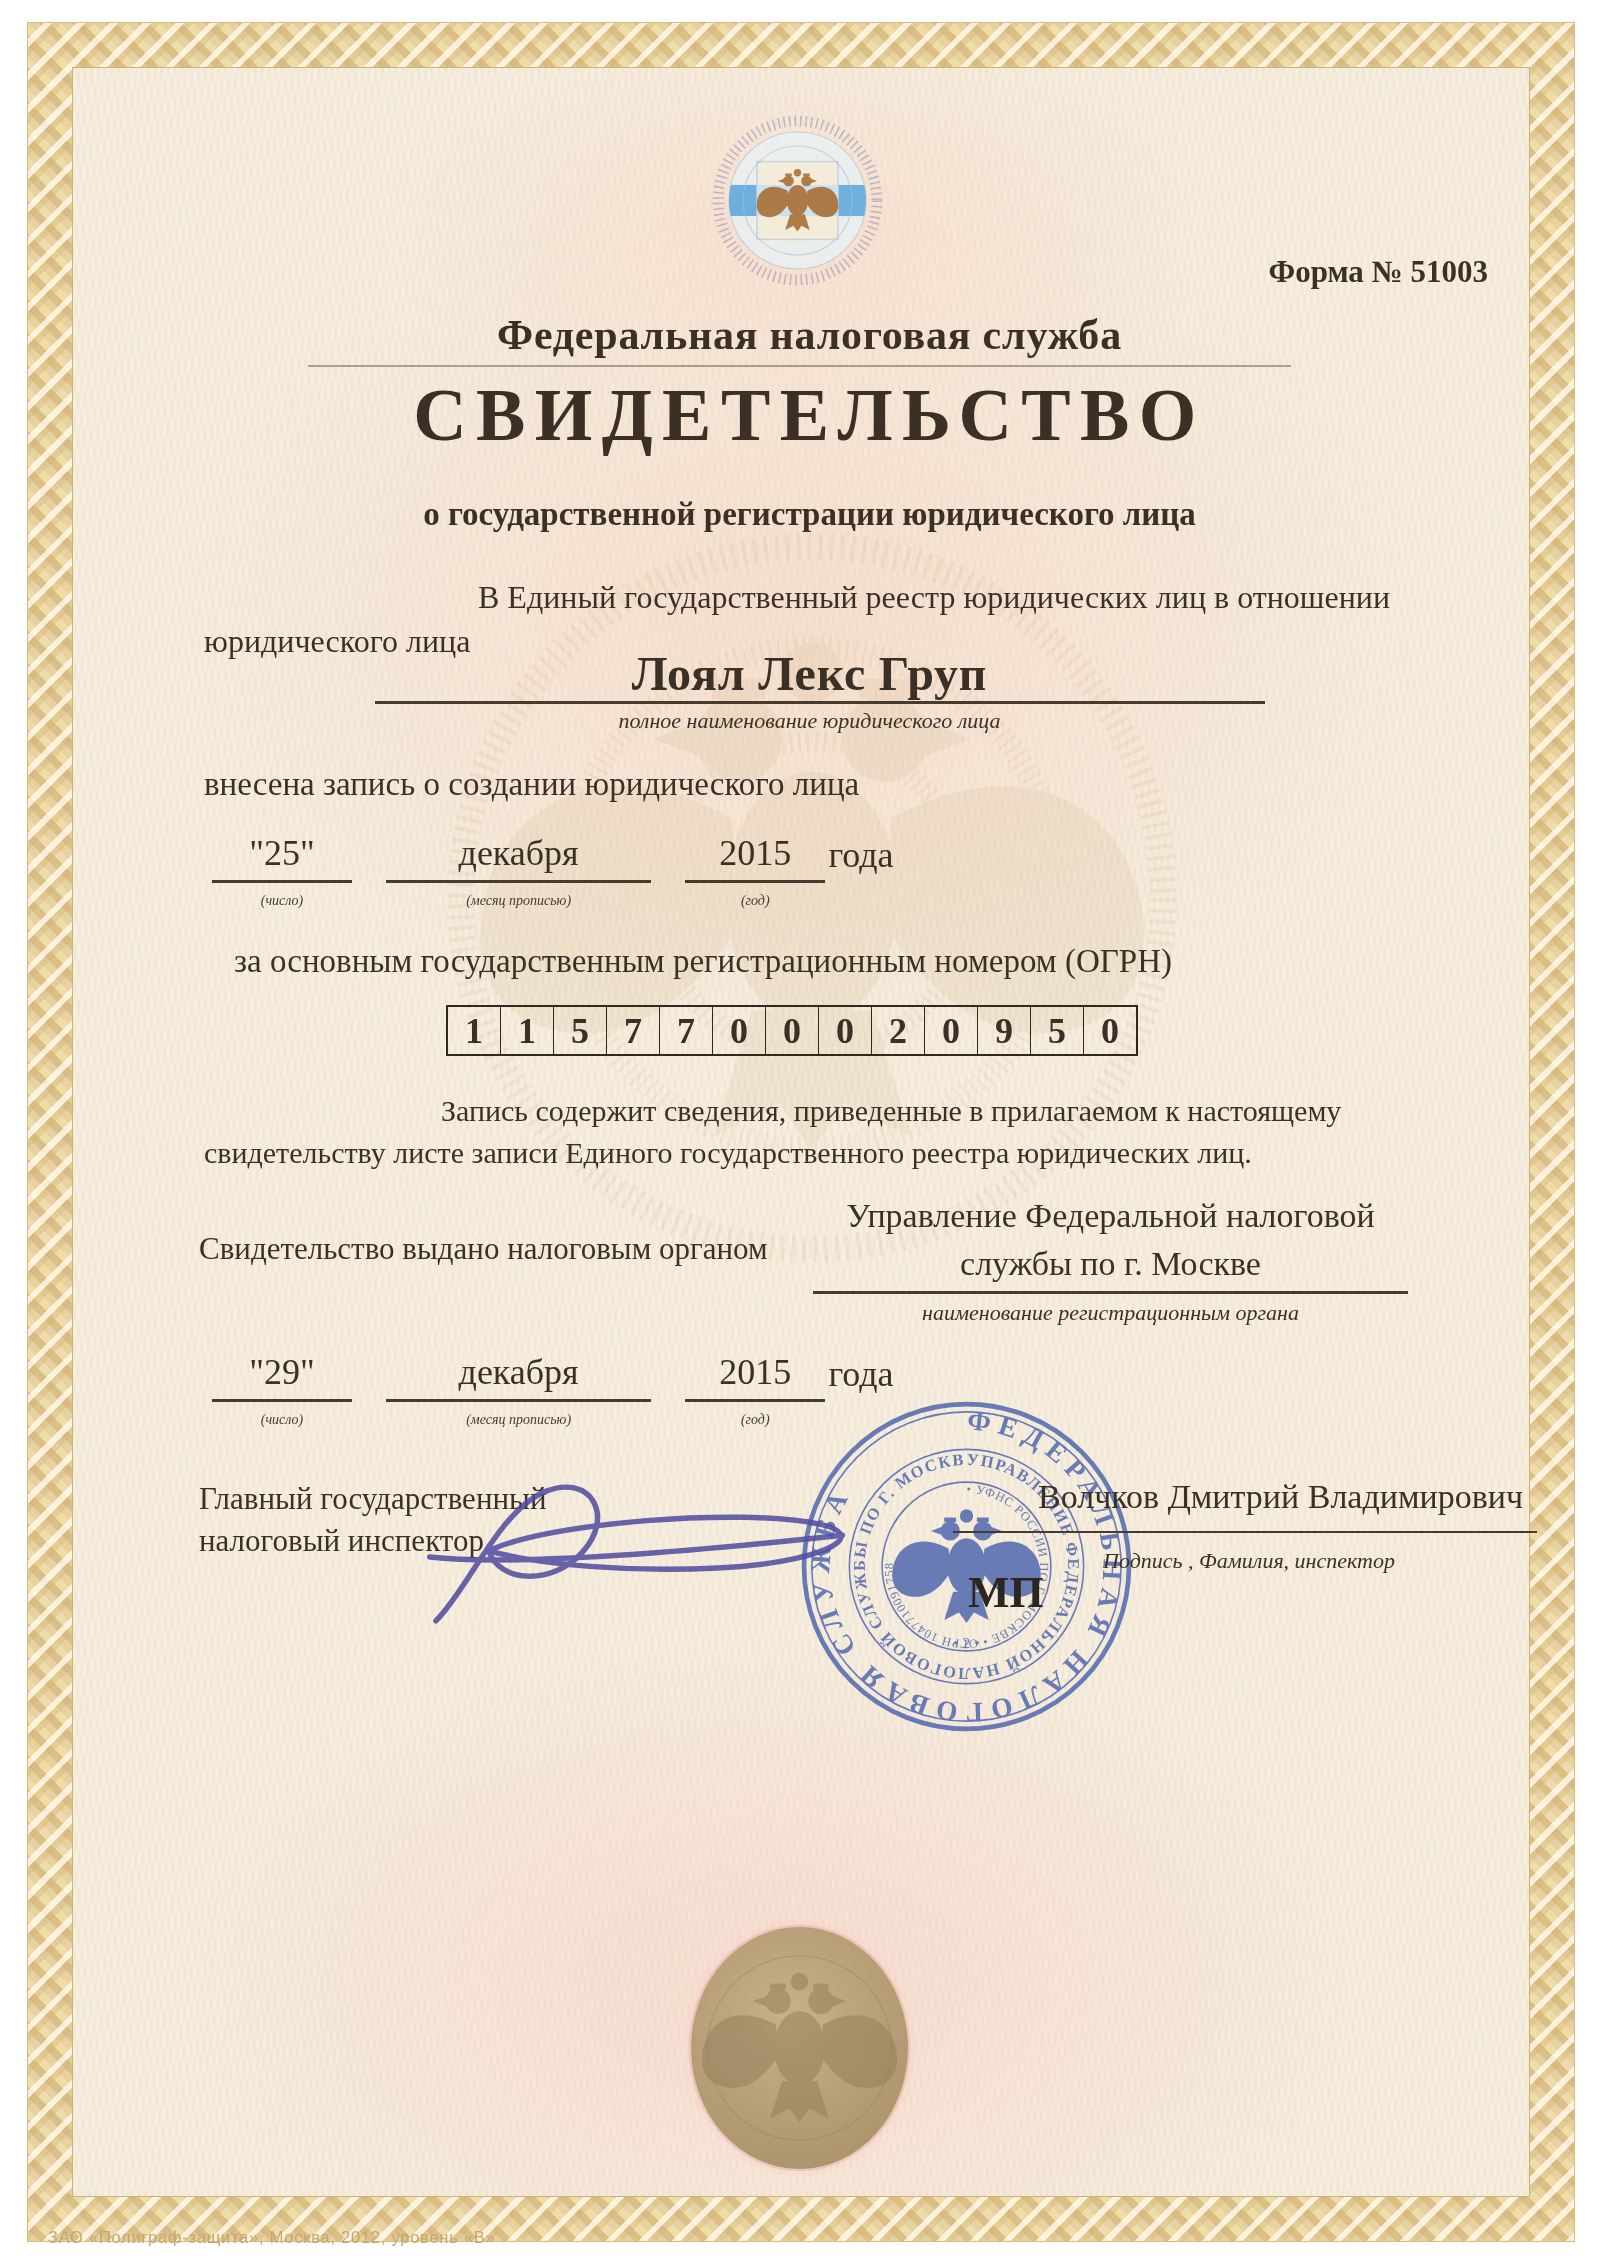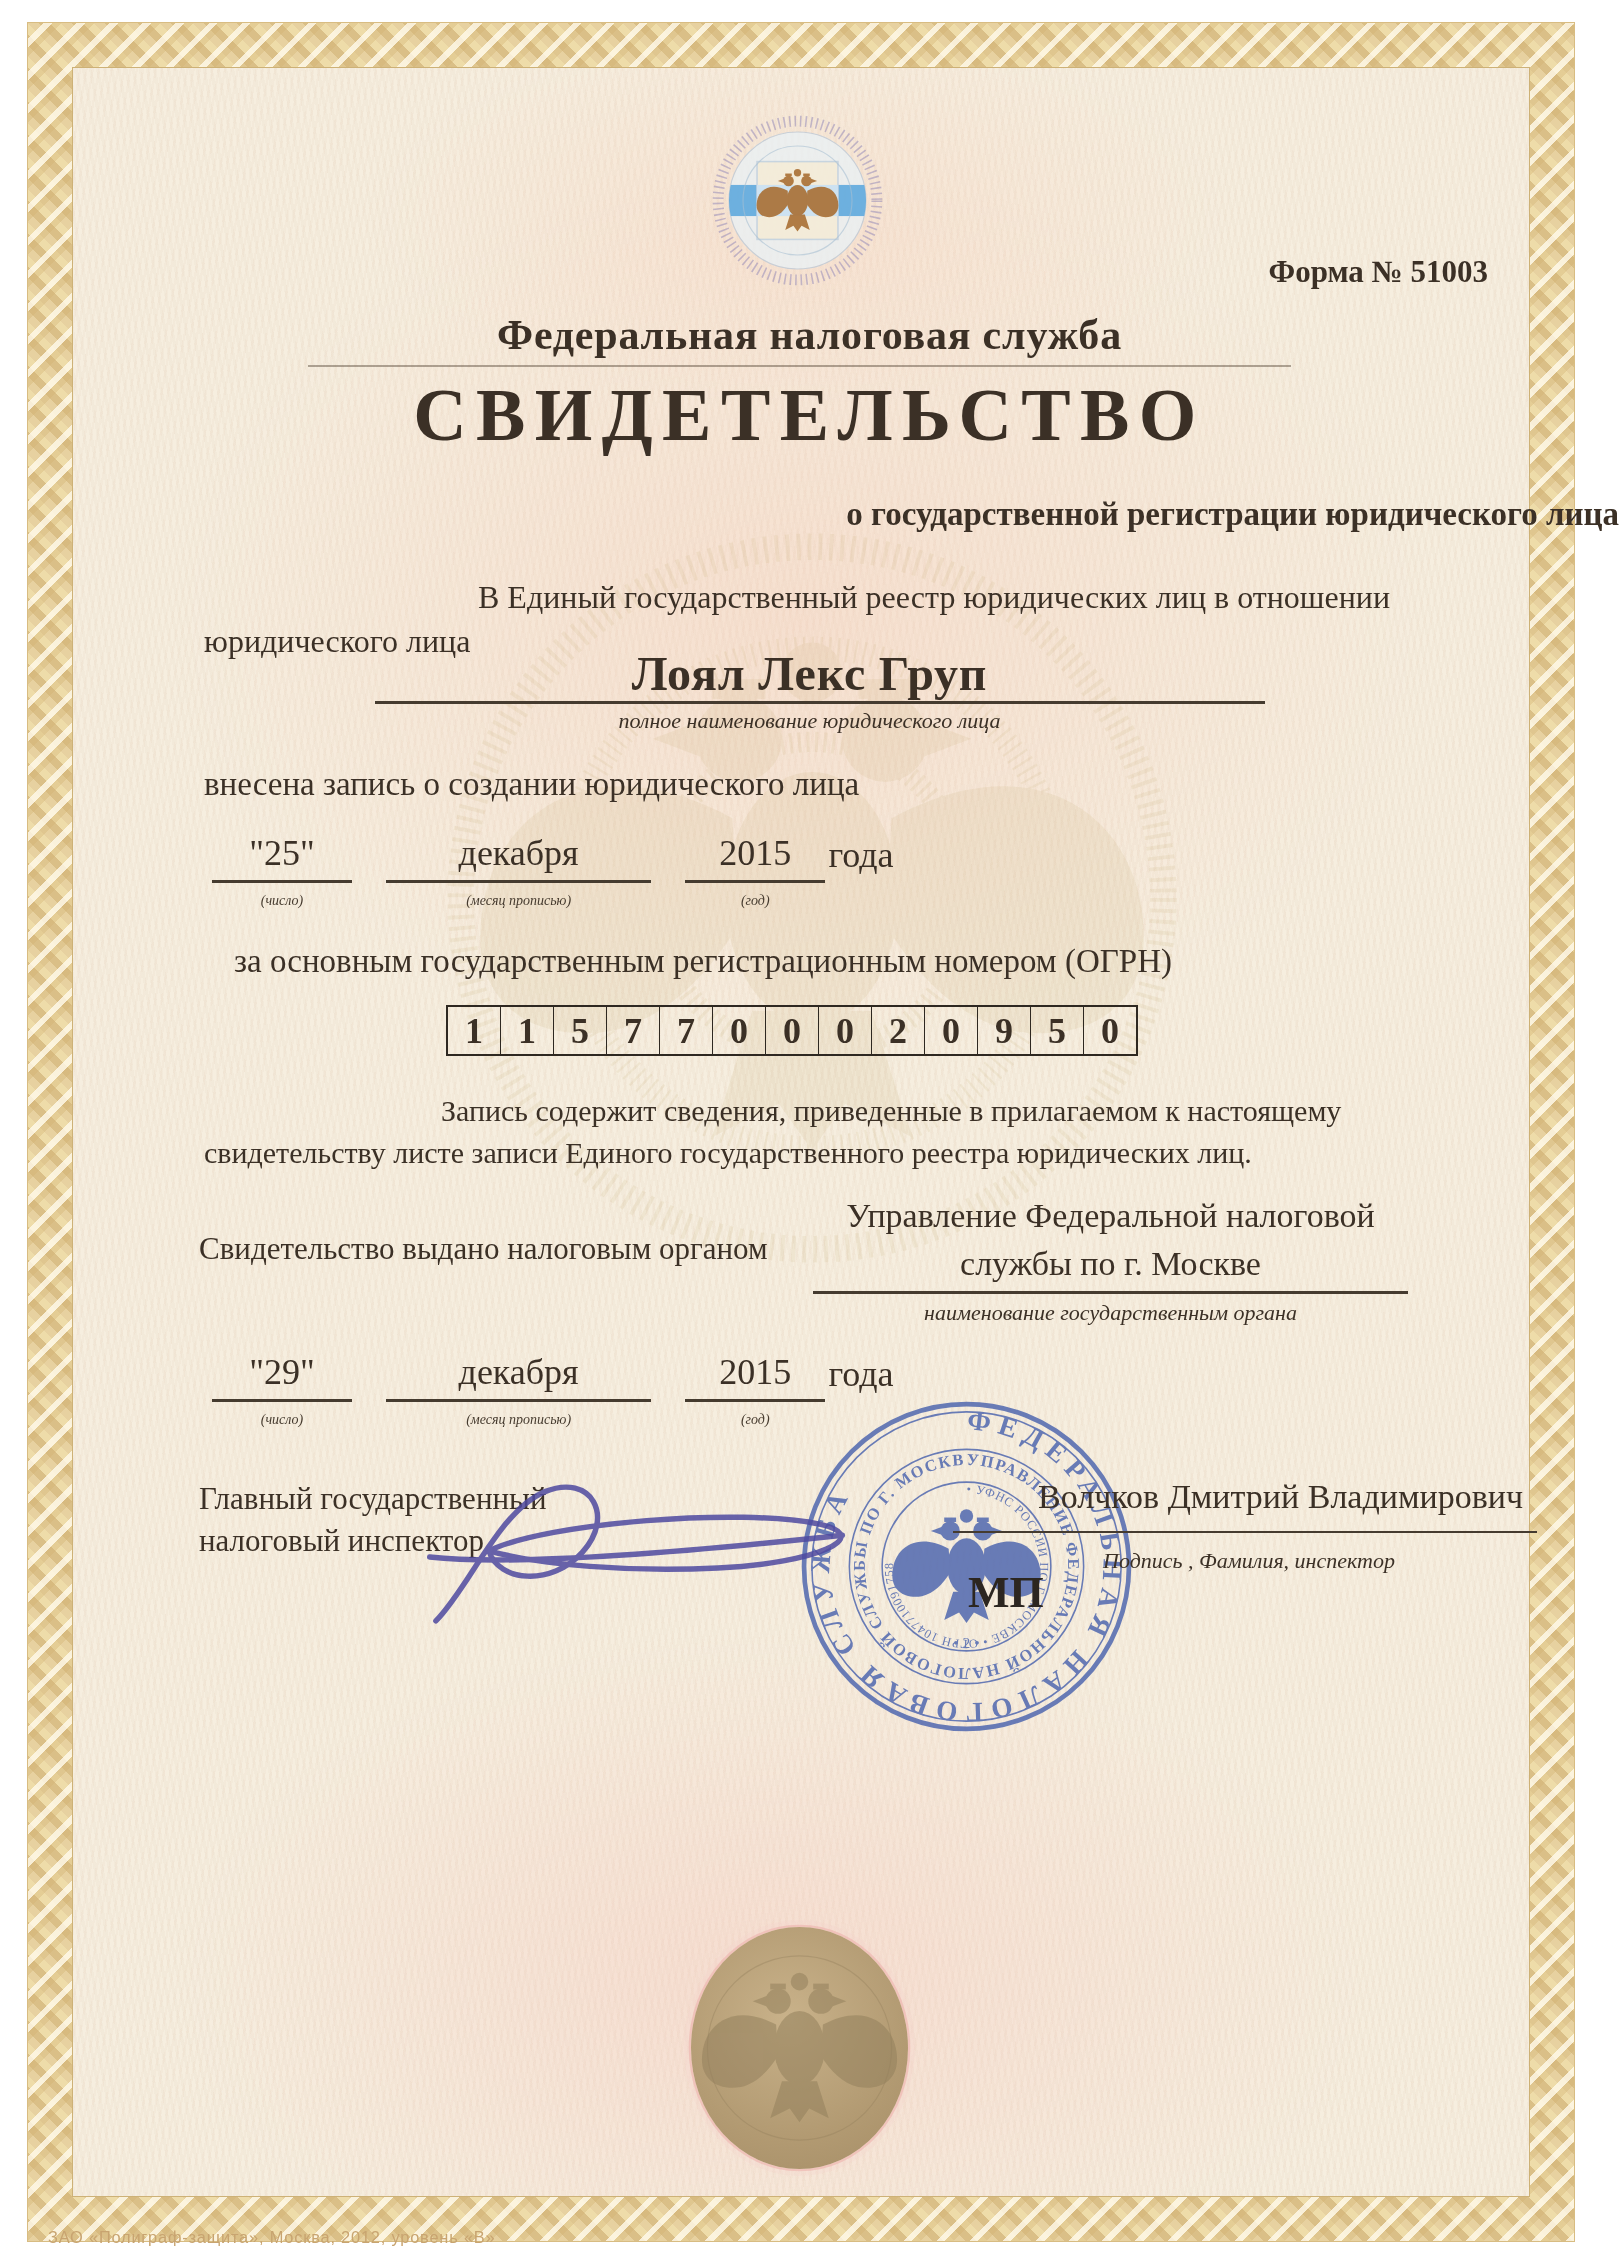--- a/index.html
+++ b/index.html
@@ -107,21 +107,21 @@
         <circle r="70" fill="none" stroke="#a9c0d2" stroke-width="1.5" opacity=".6"></circle>
         <use href="#eagle-shape" fill="#a96f33" opacity=".9" transform="scale(1.05)"></use>
       </g>
     </svg>
 
     <div class="abs bold" style="right:131px;top:254px;font-size:31px;">Форма  № 51003</div>
 
     <div class="abs bold center" style="left:0;width:1619px;top:311px;font-size:42px;letter-spacing:0.8px;">Федеральная налоговая служба</div>
     <div class="abs hair" style="left:308px;top:365px;width:983px;height:1.6px;"></div>
     <div class="abs bold center" style="left:0;width:1619px;top:373px;font-size:74px;letter-spacing:9.4px;">СВИДЕТЕЛЬСТВО</div>
-    <div class="abs bold center" style="left:0;width:1619px;top:496px;font-size:33px;text-align:right;">о государственной регистрации юридического лица</div>
+    <div class="abs bold center" style="left:0;width:1619px;top:496px;font-size:33px;">о государственной регистрации юридического лица</div>
 
     <div class="abs serif-body" style="left:478px;top:577px;">В Единый государственный реестр юридических лиц в отношении</div>
     <div class="abs serif-body" style="left:204px;top:621px;">юридического лица</div>
 
     <div class="abs bold center" style="left:0;width:1619px;top:646px;font-size:48px;letter-spacing:0.8px;">Лоял Лекс Груп</div>
     <div class="abs line" style="left:375px;top:701px;width:890px;height:3.1px;"></div>
     <div class="abs caption center" style="left:0;width:1619px;top:708px;">полное наименование юридического лица</div>
 
     <div class="abs" style="left:204px;top:766px;font-size:33px;">внесена запись о создании юридического лица</div>
 
@@ -158,21 +158,21 @@
       <div class="ogrn-cell">0</div>
     </div>
 
     <div class="abs" style="left:441px;top:1094px;font-size:30px;">Запись содержит сведения, приведенные в прилагаемом к настоящему</div>
     <div class="abs" style="left:204px;top:1136px;font-size:30px;">свидетельству листе записи Единого государственного реестра юридических лиц.</div>
 
     <div class="abs" style="left:199px;top:1231px;font-size:31px;">Свидетельство выдано налоговым органом</div>
     <div class="abs center" style="left:813px;top:1197px;width:595px;font-size:34px;">Управление Федеральной налоговой</div>
     <div class="abs center" style="left:813px;top:1245px;width:595px;font-size:34px;">службы по г. Москве</div>
     <div class="abs line" style="left:813px;top:1291px;width:595px;height:3.1px;"></div>
-    <div class="abs caption center" style="left:813px;top:1300px;width:595px;">наименование государственным органа</div>
+    <div class="abs caption center" style="left:813px;top:1300px;width:595px;">наименование регистрационным органа</div>
 
     <div class="date-row" style="left:212px;top:1351px;">
       <div class="date-cell" style="width:140px;margin-right:31px;">
         <div class="date-value">"29"</div>
         <div class="date-label">(число)</div>
       </div>
       <div class="date-cell" style="width:265px;margin-right:31px;">
         <div class="date-value">декабря</div>
         <div class="date-label">(месяц прописью)</div>
       </div>

